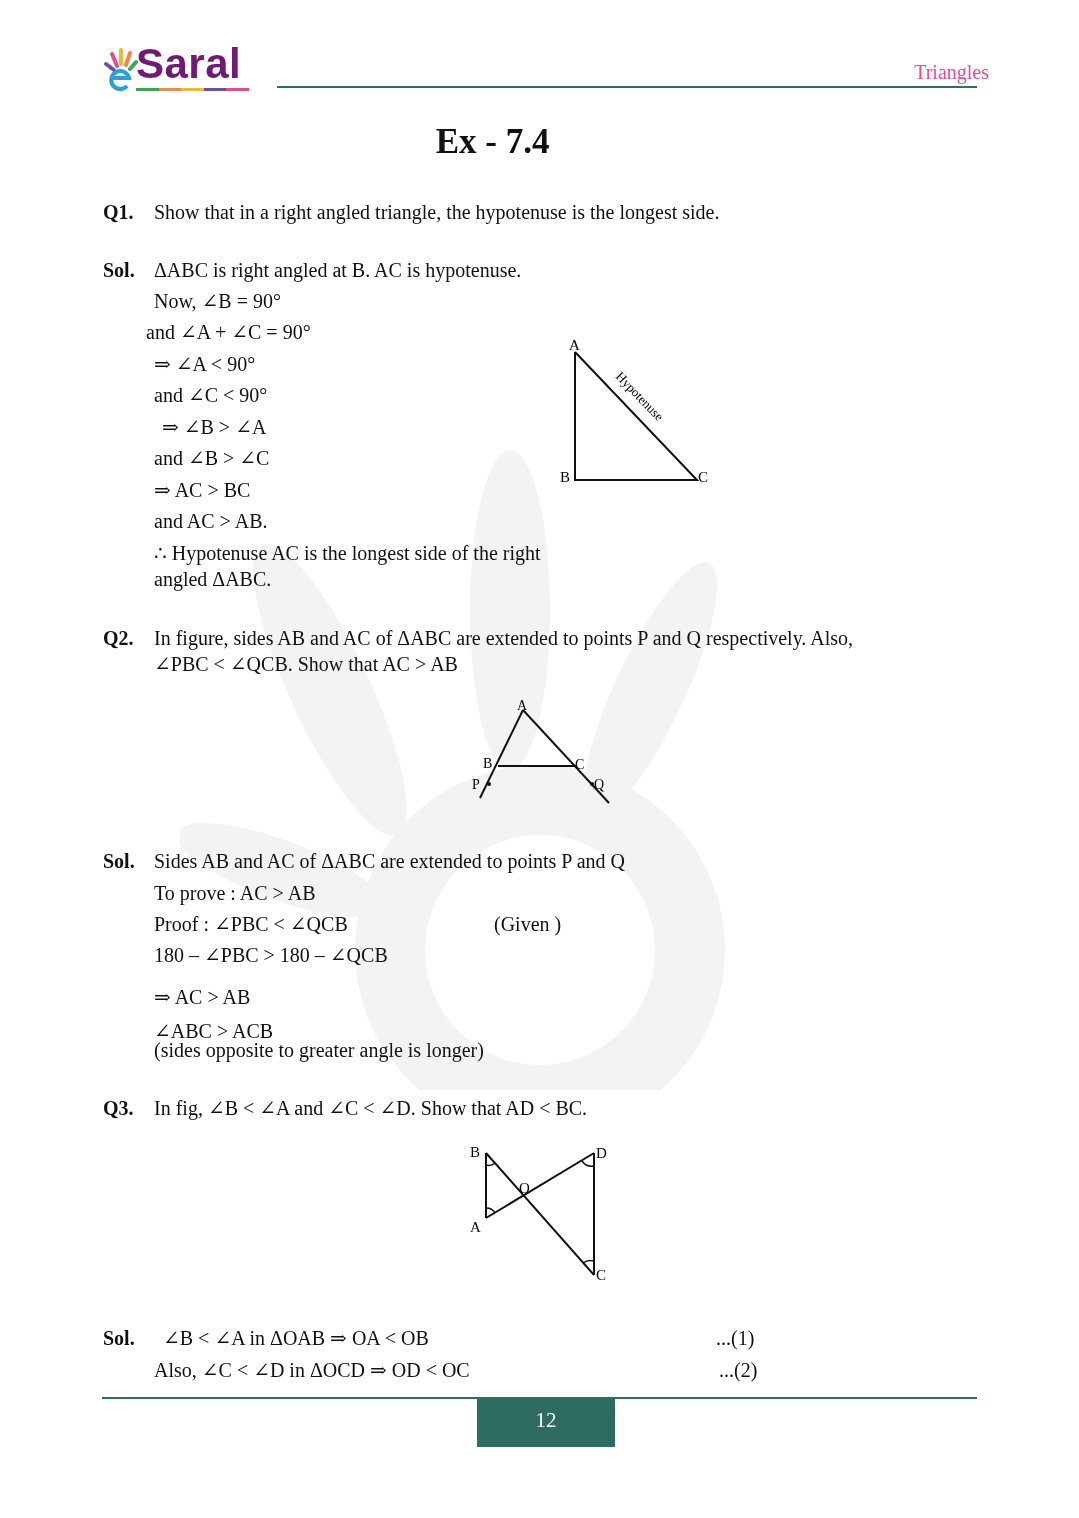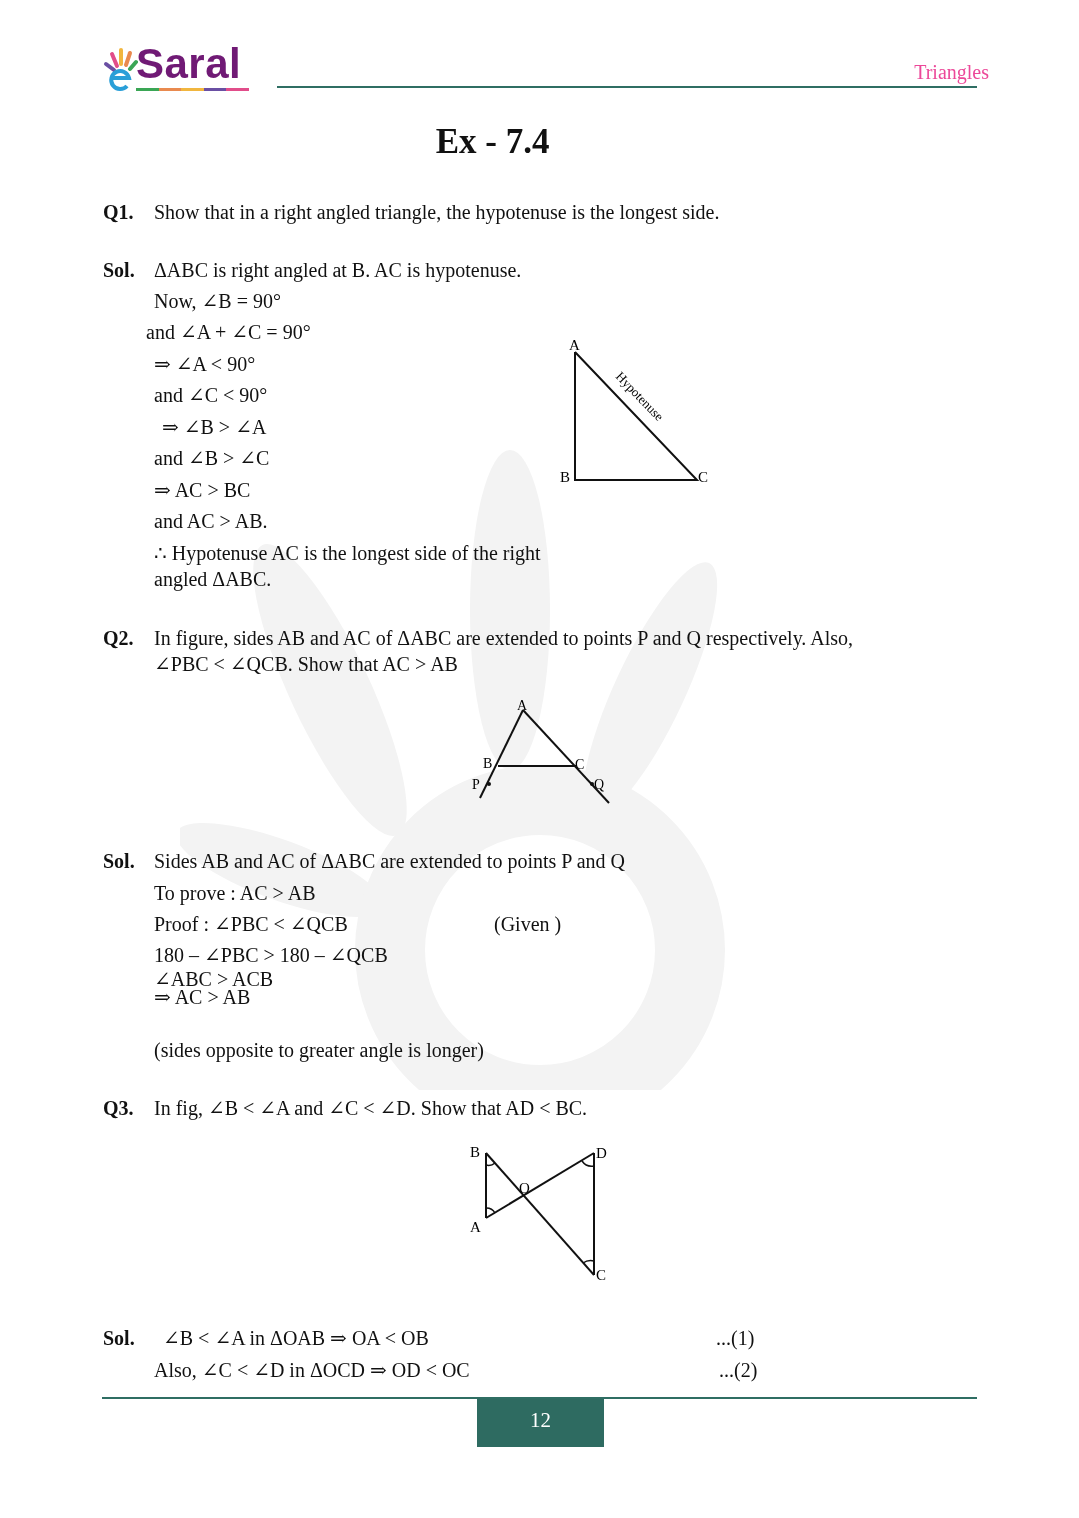--- a/index.html
+++ b/index.html
@@ -11,21 +11,21 @@
   .logo-text { position: absolute; left: 34px; top: -4px; font-family: "Liberation Sans", "DejaVu Sans", sans-serif;
                font-size: 42px; font-weight: bold; color: #701a75; letter-spacing: 0.5px; }
   .logo-bar { position: absolute; left: 34px; top: 44px; height: 3px; width: 113px; display: flex; }
   .logo-bar span { flex: 1; height: 3px; }
   .header-line { left: 277px; top: 86px; width: 700px; height: 2px; background: #2f6e63; }
   .header-title { right: 90px; top: 61px; font-size: 20px; color: #ec4899; }
   .ex-title { left: 0; width: 985px; top: 122px; text-align: center; font-size: 35px; font-weight: bold; }
   .line { font-size: 20px; line-height: 24px; white-space: nowrap; }
   .lbl { font-weight: bold; }
   .footer-line { left: 102px; top: 1397px; width: 875px; height: 2px; background: #2f6e63; }
-  .page-box { left: 477px; top: 1399px; width: 127px; height: 48px; background: #2e6b61; color: #fff;
+  .page-box { left: 477px; top: 1399px; width: 138px; height: 48px; background: #2e6b61; color: #fff;
               font-size: 21px; text-align: center; line-height: 42px; }
   svg text { font-family: "Liberation Serif", "DejaVu Serif", serif; }
 </style>
 </head>
 <body>
 
 <svg class="abs watermark" viewBox="0 0 560 700">
   <g fill="#f3f3f3">
     <ellipse cx="150" cy="300" rx="40" ry="160" transform="rotate(-25 150 300)"></ellipse>
     <ellipse cx="330" cy="220" rx="40" ry="160"></ellipse>
@@ -98,21 +98,21 @@
   <text x="7" y="94" font-size="14">P</text>
   <text x="129" y="94" font-size="14">Q</text>
 </svg>
 
 <div class="abs line lbl" style="left:103px;top:849px;">Sol.</div>
 <div class="abs line" style="left:154px;top:849px;">Sides AB and AC of ΔABC are extended to points P and Q</div>
 <div class="abs line" style="left:154px;top:881px;">To prove : AC &gt; AB</div>
 <div class="abs line" style="left:154px;top:912px;">Proof : ∠PBC &lt; ∠QCB</div>
 <div class="abs line" style="left:494px;top:912px;">(Given )</div>
 <div class="abs line" style="left:154px;top:943px;">180 – ∠PBC &gt; 180 – ∠QCB</div>
-<div class="abs line" style="left:154px;top:967px;">∠ABC &gt; ACB</div>
+<div class="abs line" style="left:154px;top:1019px;">∠ABC &gt; ACB</div>
 <div class="abs line" style="left:154px;top:985px;">⇒ AC &gt; AB</div>
 <div class="abs line" style="left:154px;top:1038px;">(sides opposite to greater angle is longer)</div>
 
 <div class="abs line lbl" style="left:103px;top:1096px;">Q3.</div>
 <div class="abs line" style="left:154px;top:1096px;">In fig, ∠B &lt; ∠A and ∠C &lt; ∠D. Show that AD &lt; BC.</div>
 
 <svg class="abs" style="left:465px;top:1140px;" width="160" height="145" viewBox="0 0 160 145">
   <line x1="21" y1="13" x2="21" y2="78" stroke="#111" stroke-width="2"></line>
   <line x1="21" y1="13" x2="129" y2="135" stroke="#111" stroke-width="2"></line>
   <line x1="21" y1="78" x2="129" y2="13" stroke="#111" stroke-width="2"></line>

